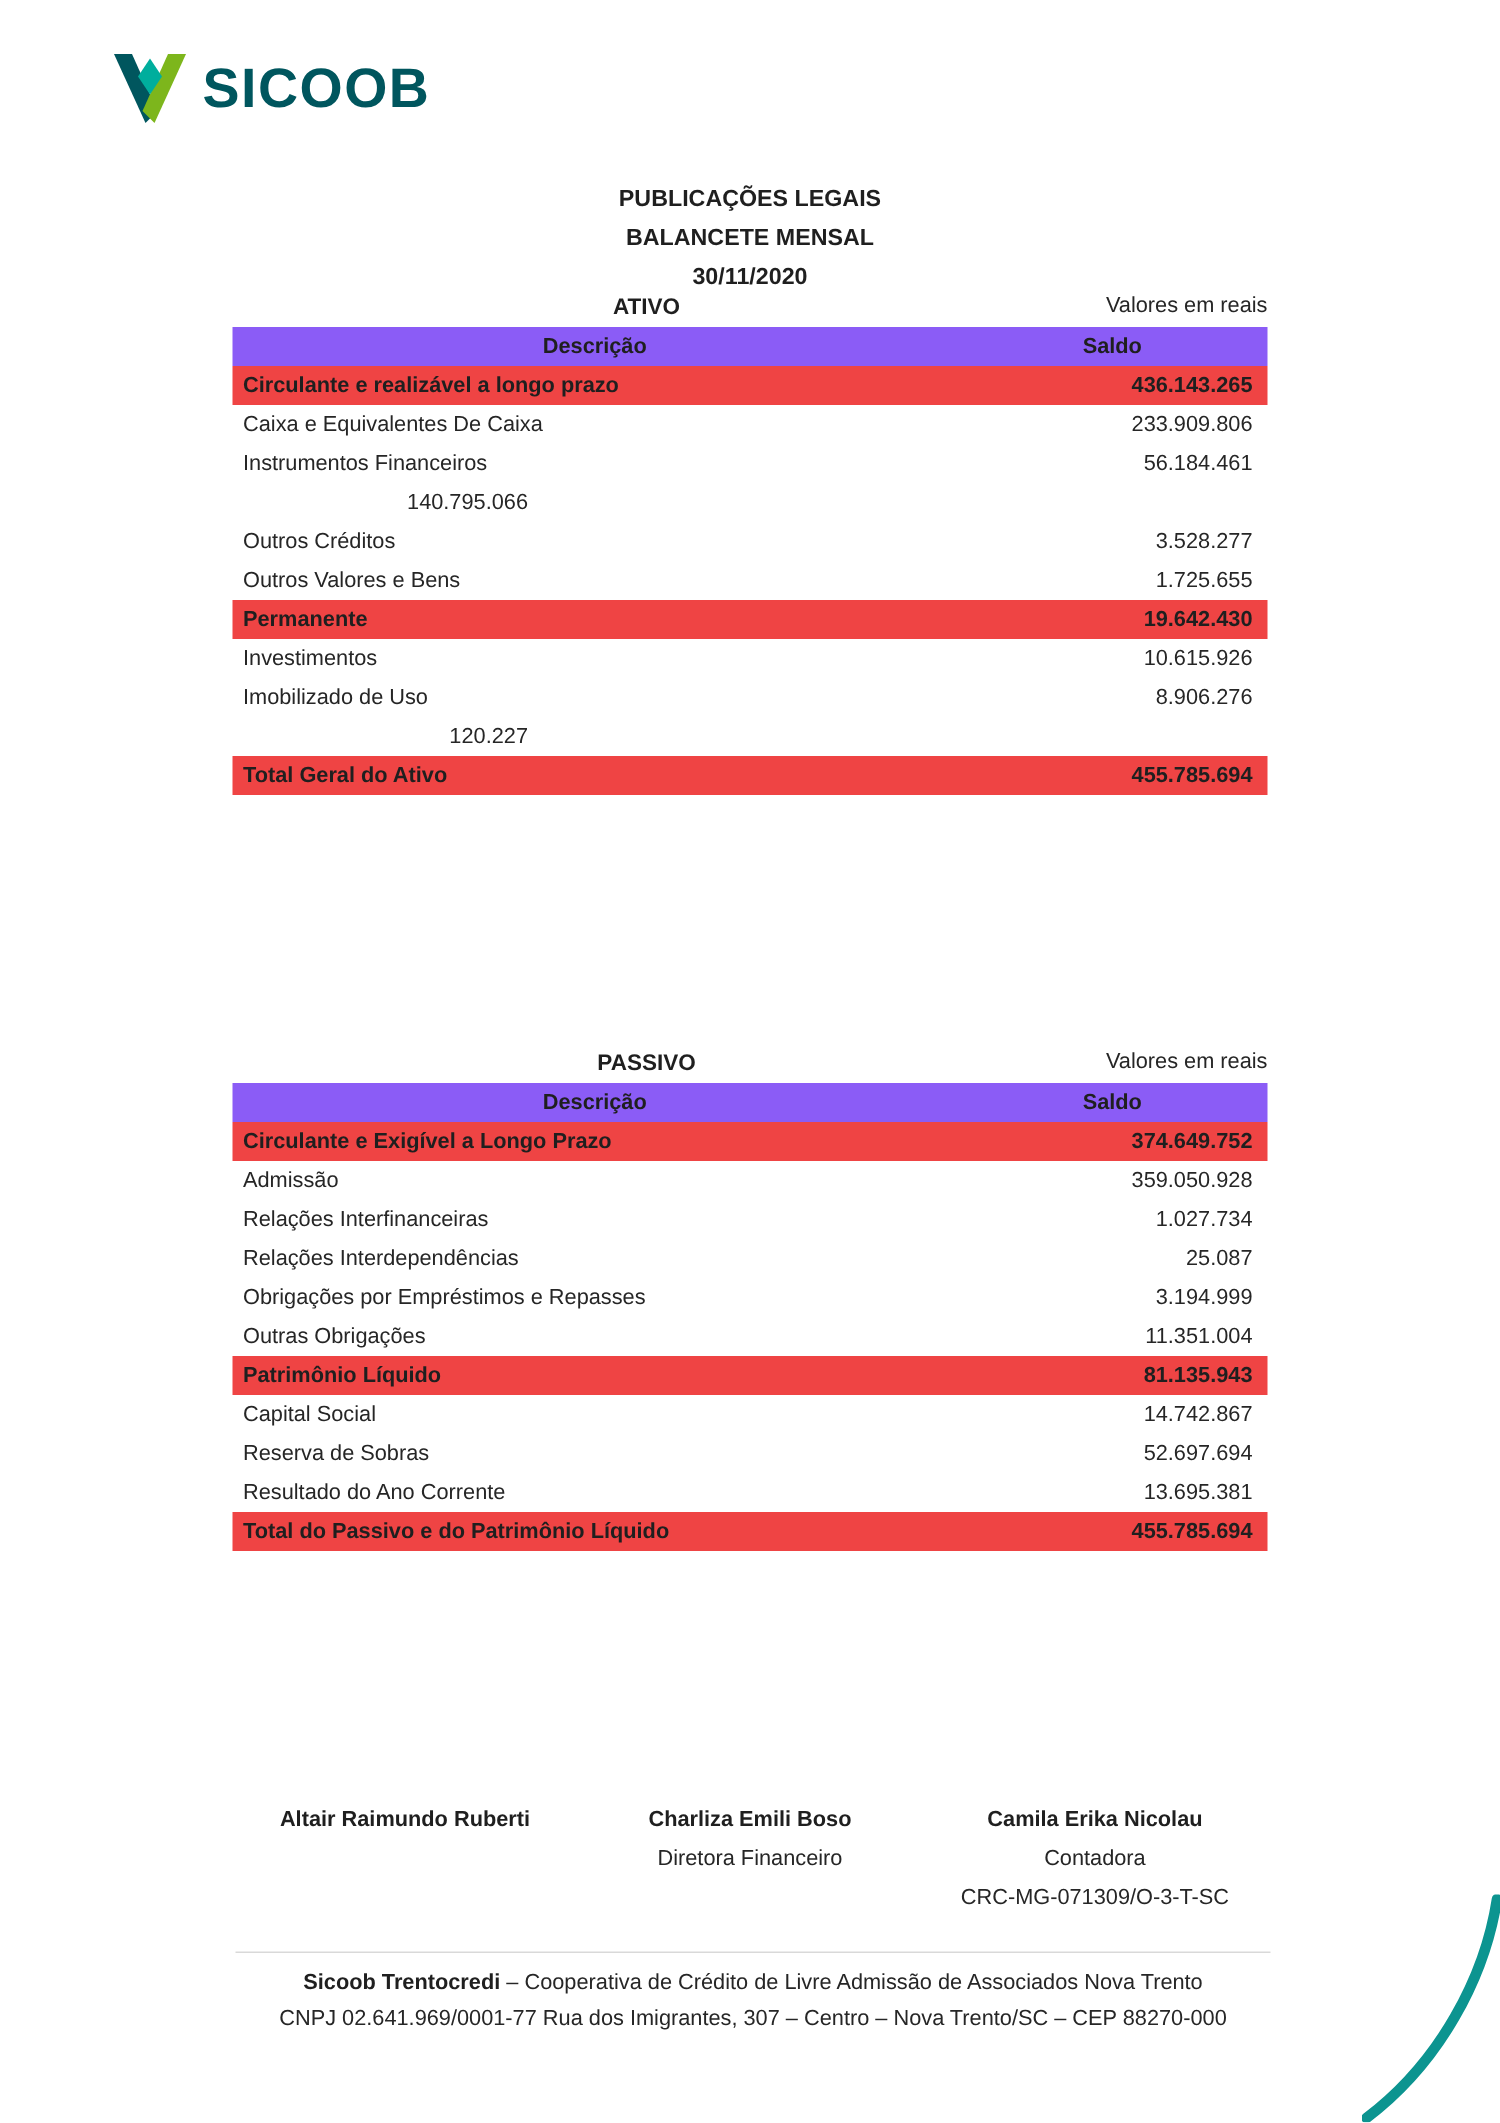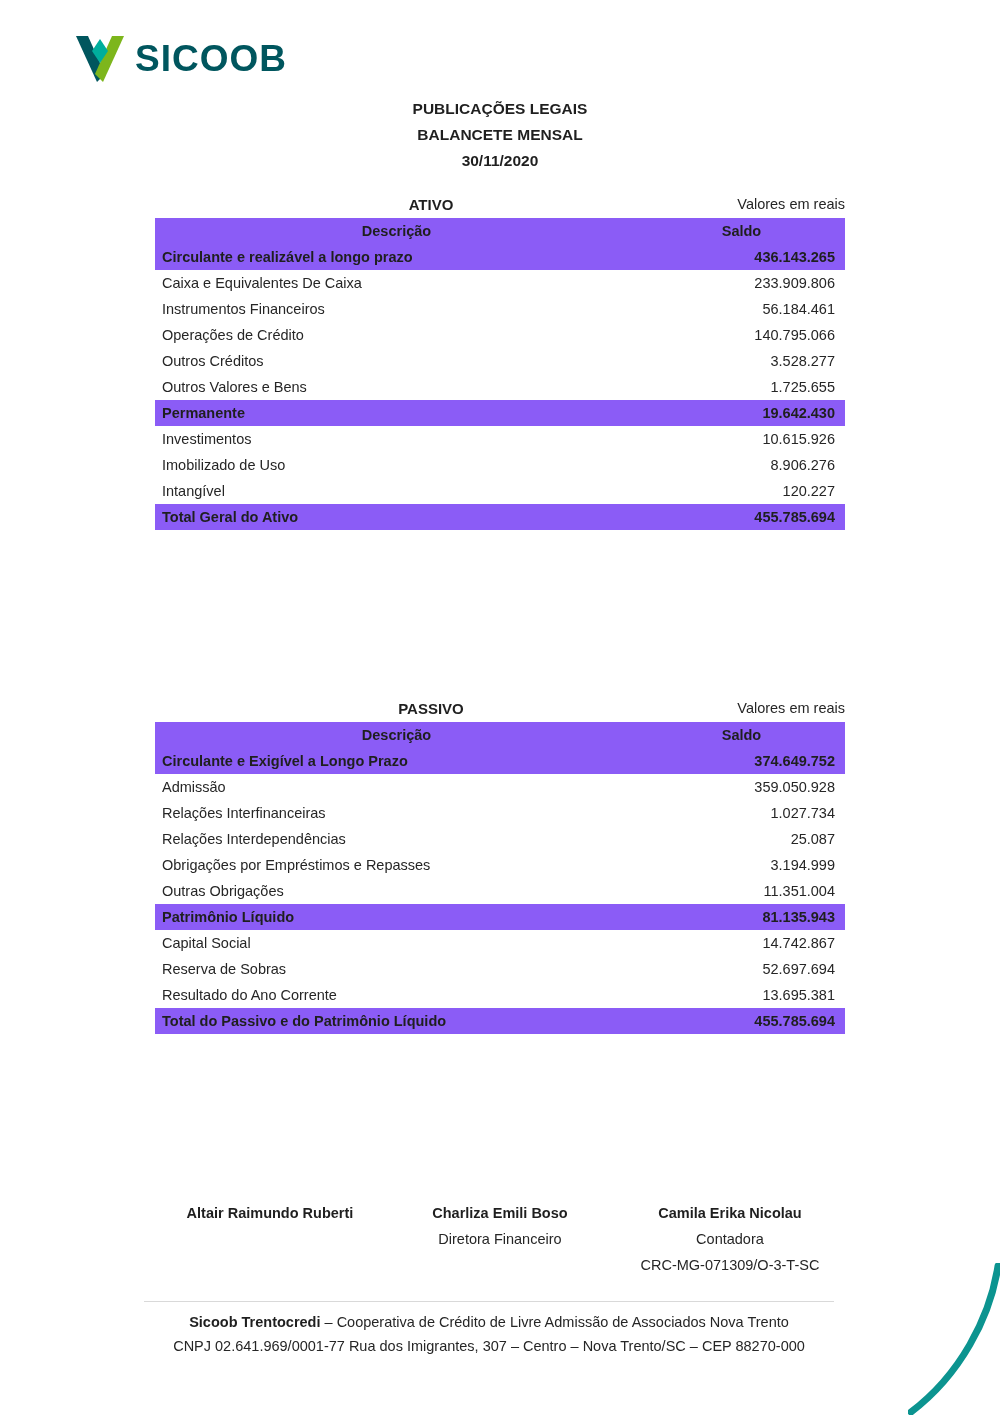--- a/index.html
+++ b/index.html
@@ -30,21 +30,21 @@
   .wordmark {
     font-size: 37px;
     font-weight: bold;
     letter-spacing: 1px;
     color: #00565E;
   }
 
   
   .titles {
     position: absolute;
-    top: 96px;
+    top: 120px;
     left: 0;
     width: 100%;
     text-align: center;
     font-weight: bold;
     font-size: 15.5px;
     line-height: 26px;
     color: #1f1f1f;
   }
 
   
@@ -71,38 +71,38 @@
     display: flex;
     height: 26px;
     align-items: center;
   }
   .thead { background: #8b5cf6; font-weight: bold; color: #1f1f1f; }
   .thead .col-desc  { width: 70%; text-align: center; }
   .thead .col-saldo { width: 30%; text-align: center; }
 
   .trow .cell.label { width: 70%; padding-left: 7px; }
   .trow .cell.value { width: 30%; text-align: right; padding-right: 10px; }
-  .trow.strong { background: #8b5cf6; font-weight: bold; color: #1f1f1f; }
+  .trow.strong { background: #ef4444; font-weight: bold; color: #1f1f1f; }
 
   
   .signatures {
     position: absolute;
     top: 1200px;
     left: 155px;
     width: 690px;
     display: flex;
   }
   .sig { width: 33.333%; text-align: center; font-size: 14.5px; line-height: 26px; }
   .sig .name { font-weight: bold; color: #1f1f1f; }
 
   
   .footer {
     position: absolute;
     top: 1301px;
-    left: 144px;
+    left: 157px;
     width: 690px;
     border-top: 1px solid #d9d9d9;
     padding-top: 8px;
     text-align: center;
     font-size: 14.5px;
     line-height: 24px;
   }
   .footer .fb { font-weight: bold; color: #1f1f1f; }
 
   
@@ -144,21 +144,20 @@
         </div>
         <div class="trow">
           <div class="cell label">Caixa e Equivalentes De Caixa</div>
           <div class="cell value">233.909.806</div>
         </div>
         <div class="trow">
           <div class="cell label">Instrumentos Financeiros</div>
           <div class="cell value">56.184.461</div>
         </div>
         <div class="trow">
-          <div class="cell label">Operações de Crédito</div>
           <div class="cell value">140.795.066</div>
         </div>
         <div class="trow">
           <div class="cell label">Outros Créditos</div>
           <div class="cell value">3.528.277</div>
         </div>
         <div class="trow">
           <div class="cell label">Outros Valores e Bens</div>
           <div class="cell value">1.725.655</div>
         </div>
@@ -168,21 +167,20 @@
         </div>
         <div class="trow">
           <div class="cell label">Investimentos</div>
           <div class="cell value">10.615.926</div>
         </div>
         <div class="trow">
           <div class="cell label">Imobilizado de Uso</div>
           <div class="cell value">8.906.276</div>
         </div>
         <div class="trow">
-          <div class="cell label">Intangível</div>
           <div class="cell value">120.227</div>
         </div>
         <div class="trow strong">
           <div class="cell label">Total Geral do Ativo</div>
           <div class="cell value">455.785.694</div>
         </div>
       </div>
   </section>
 
   <section class="table-block" id="passivo">

